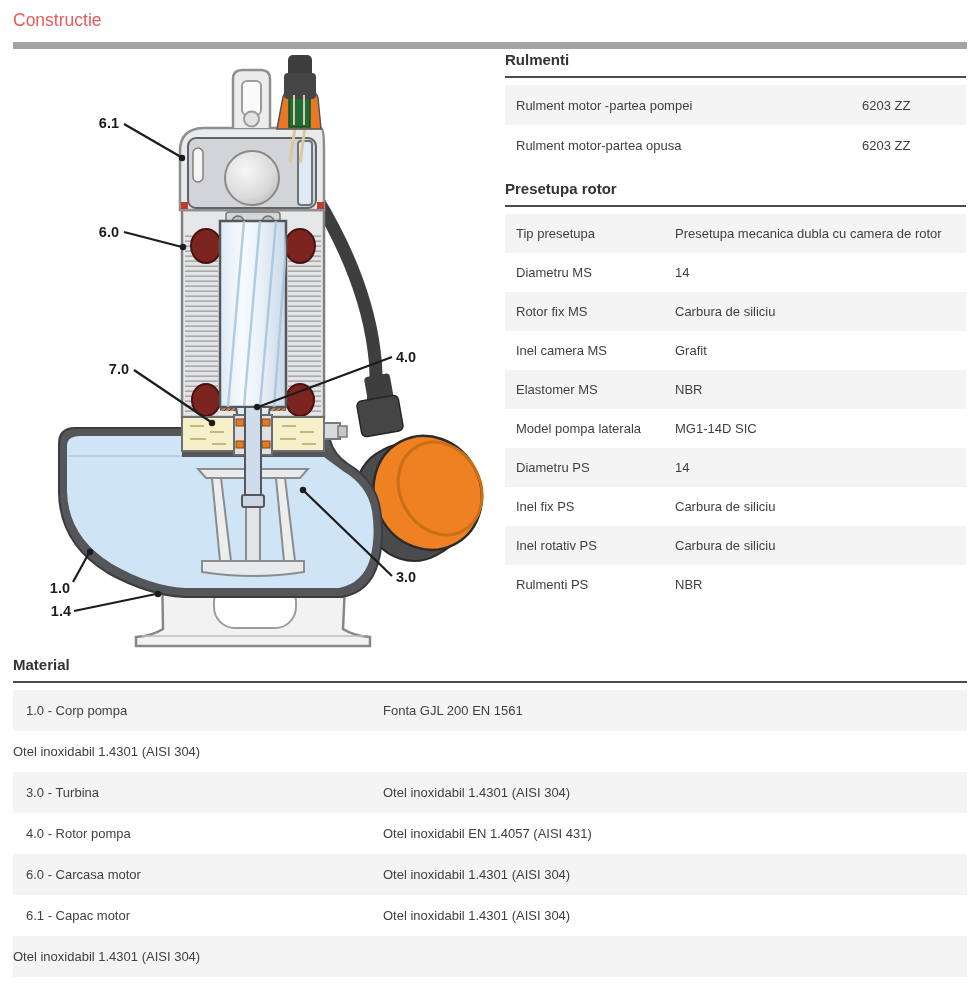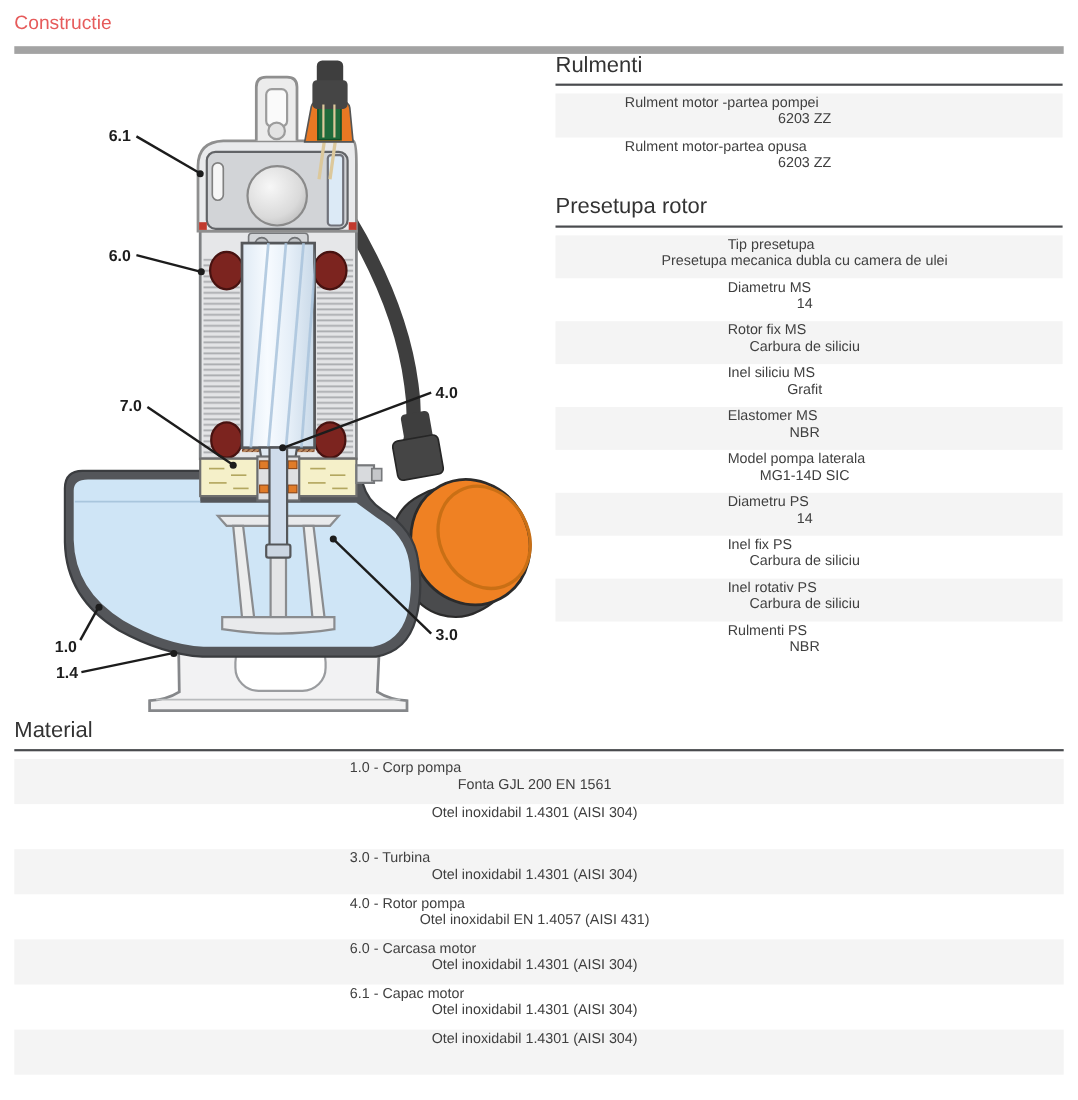--- a/index.html
+++ b/index.html
@@ -11,25 +11,25 @@
     font-size:17.5px; font-weight:400; color:#e65b5b;
     padding-bottom:11px; border-bottom:7px solid #a3a3a3;
   }
 
   .diagram-wrap { position:absolute; left:30px; top:45px; width:460px; height:615px; }
 
   .right-col { position:absolute; left:505px; top:50px; width:461px; }
   .material-section { position:absolute; left:13px; top:655px; width:954px; }
 
   .section-header {
-    font-size:20px; line-height:19px; font-weight:400; color:#333333;
+    font-size:15px; line-height:19px; font-weight:700; color:#333333;
     padding-bottom:7px; border-bottom:2px solid #494b4e;
   }
   .rows { margin-top:7px; }
-  .spec-row { display:flex; align-items:center; height:40px; font-size:13px; color:#3f3f3f;flex-direction:column; }
+  .spec-row { display:flex; align-items:center; height:40px; font-size:13px; color:#3f3f3f; }
   .spec-row.odd { background:#f4f4f4; }
   .presetupa .spec-row { height:39px; }
   .material-section .spec-row { height:41px;justify-content:space-between; }
 
   .cell-label { flex:none; padding-left:11px; }
   .rulmenti .cell-label { width:357px; }
   .presetupa .cell-label { width:170px; }
   .material-section .cell-label { width:370px; padding-left:13px; }
   .cell-value { flex:1; padding-right:8px; }
 
@@ -234,32 +234,32 @@
         <div class="cell-value">6203 ZZ</div>
       </div>
     </div>
   </div>
 
   <div class="presetupa-wrap presetupa">
     <div class="section-header">Presetupa rotor</div>
     <div class="rows">
       <div class="spec-row odd">
         <div class="cell-label">Tip presetupa</div>
-        <div class="cell-value">Presetupa mecanica dubla cu camera de ulei</div>
+        <div class="cell-value">Presetupa mecanica dubla cu camera de rotor</div>
       </div>
       <div class="spec-row">
         <div class="cell-label">Diametru MS</div>
         <div class="cell-value">14</div>
       </div>
       <div class="spec-row odd">
         <div class="cell-label">Rotor fix MS</div>
         <div class="cell-value">Carbura de siliciu</div>
       </div>
       <div class="spec-row">
-        <div class="cell-label">Inel siliciu MS</div>
+        <div class="cell-label">Inel camera MS</div>
         <div class="cell-value">Grafit</div>
       </div>
       <div class="spec-row odd">
         <div class="cell-label">Elastomer MS</div>
         <div class="cell-value">NBR</div>
       </div>
       <div class="spec-row">
         <div class="cell-label">Model pompa laterala</div>
         <div class="cell-value">MG1-14D SIC</div>
       </div>

